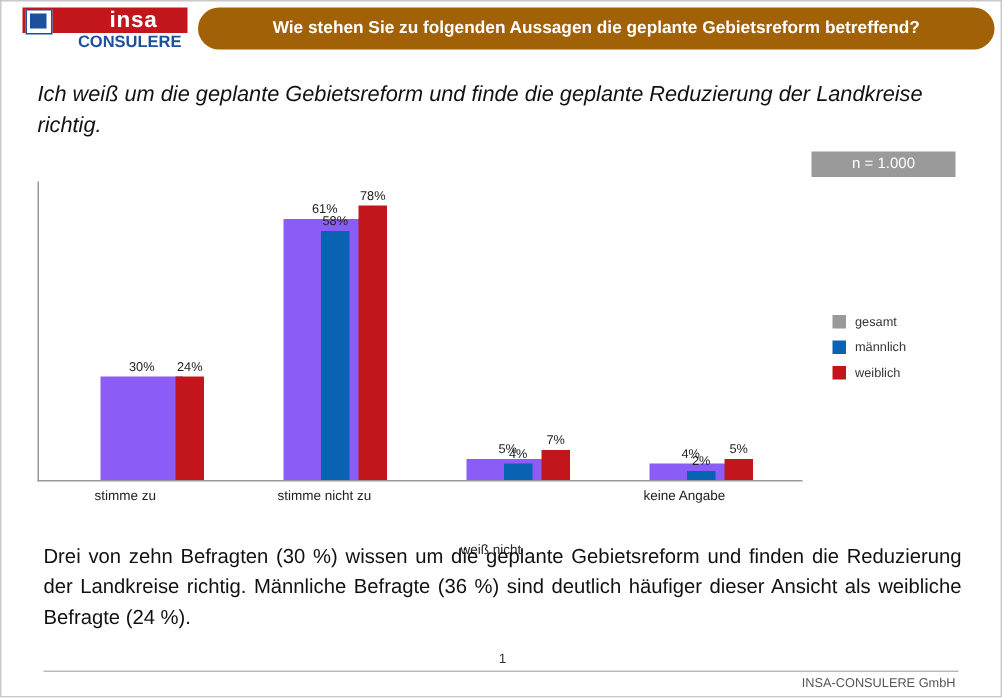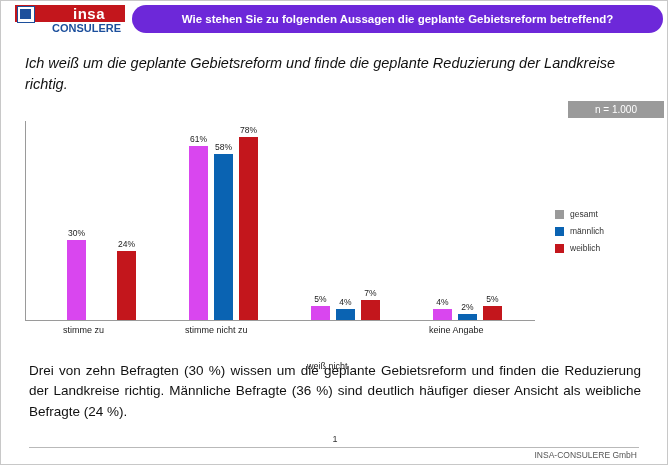--- a/index.html
+++ b/index.html
@@ -83,21 +83,21 @@
     text-align: right;
     padding-right: 4px;
     box-sizing: border-box;
   }
   .header-bar {
     position: absolute;
     left: 131px;
     top: 4px;
     width: 531px;
     height: 28px;
-    background: #6d28d9;
+    background: #a16207;
     color: #ffffff;
     font-weight: bold;
     font-size: 11.5px;
     display: flex;
     align-items: center;
     justify-content: center;
     text-align: center;
     padding: 0 6px;
     box-sizing: border-box;
     border-radius: 14px;
@@ -121,21 +121,20 @@
     left: 540px;
     top: 100px;
     width: 96px;
     height: 17px;
     background: #9a9a9a;
     color: #ffffff;
     font-size: 10px;
     display: flex;
     align-items: center;
     justify-content: center;
-    margin-left: 27px;
   }
 
   
   .chart {
     position: absolute;
     left: 24px;
     top: 120px;
     width: 612px;
     height: 220px;
   }
@@ -165,21 +164,21 @@
   .group {
     position: absolute;
     bottom: 1px;
     height: 199px;
   }
   .bar {
     position: absolute;
     bottom: 0;
     width: 19px;
   }
-  .bar.gesamt { background: #d946ef; }
+  .bar.gesamt { background: #8b5cf6; padding-left: 36px; }
   .bar.maennlich { background: #0a63b2; }
   .bar.weiblich { background: #c3161c; }
   .bar-label {
     position: absolute;
     bottom: 100%;
     left: 50%;
     transform: translateX(-50%);
     margin-bottom: 2px;
     font-size: 8.5px;
     color: #222222;
@@ -270,21 +269,21 @@
   <div class="question">Ich weiß um die geplante Gebietsreform und finde die geplante Reduzierung der Landkreise richtig.</div>
 
   <div class="nbox">n = 1.000</div>
 
   <div class="chart">
     <div class="plot">
       <div class="axis-line"></div>
       <div class="axis-line-left"></div>
 
       <div class="group" style="left:38px;width:80px;">
-        <div class="bar gesamt" style="left:4px;height:80px;">
+        <div class="bar gesamt" style="left:4px;height:69px;">
           <span class="bar-label">30%</span>
         </div>
         <div class="bar weiblich" style="left:54px;height:68.6px;">
           <span class="bar-label">24%</span>
         </div>
         <div class="cat-label" style="left:0;width:80px;">stimme zu</div>
       </div>
 
       <div class="group" style="left:160px;width:80px;">
         <div class="bar gesamt" style="left:4px;height:174.3px;">

